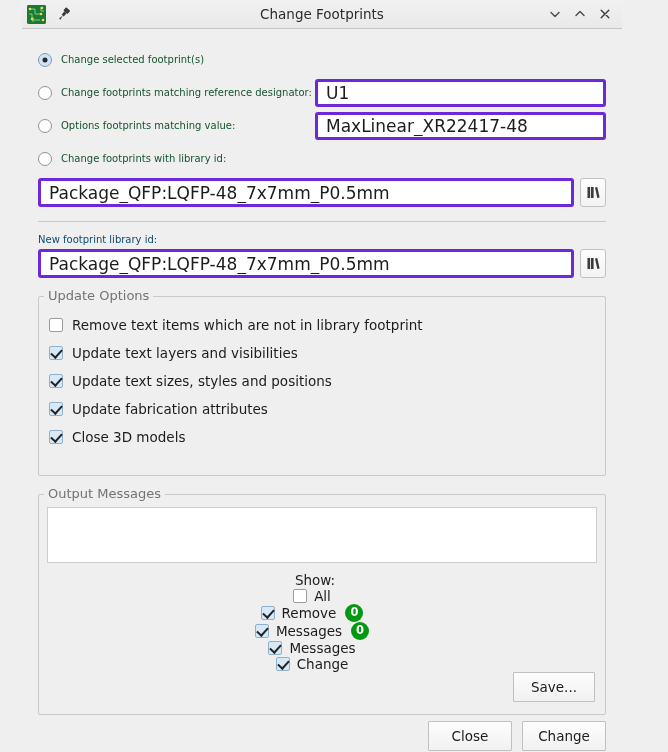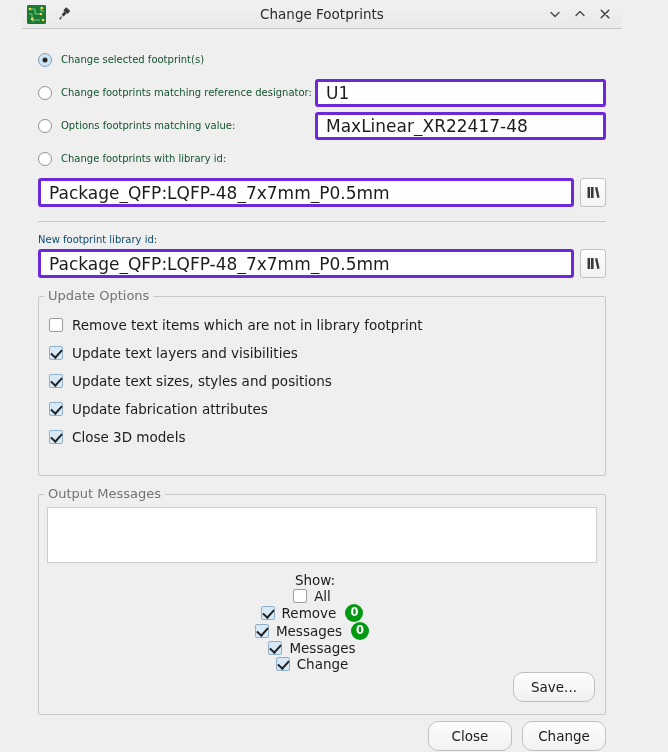--- a/index.html
+++ b/index.html
@@ -312,21 +312,21 @@
     font-weight: bold;
     display: flex;
     align-items: center;
     justify-content: center;
     margin-left: 9px;
     flex: none;
     line-height: 1;
   }
   .btn {
     border: 1px solid #c0c0c0;
-    border-radius: 10px;
+    border-radius: 1px;
     background: linear-gradient(to bottom, #fdfdfd, #f1f1f1);
     font-family: "DejaVu Sans", sans-serif;
     font-size: 13.5px;
     color: #1c1c1c;
     cursor: default;
     box-sizing: border-box;
   }
   .save-btn {
     margin-left: auto;
     width: 82px;

